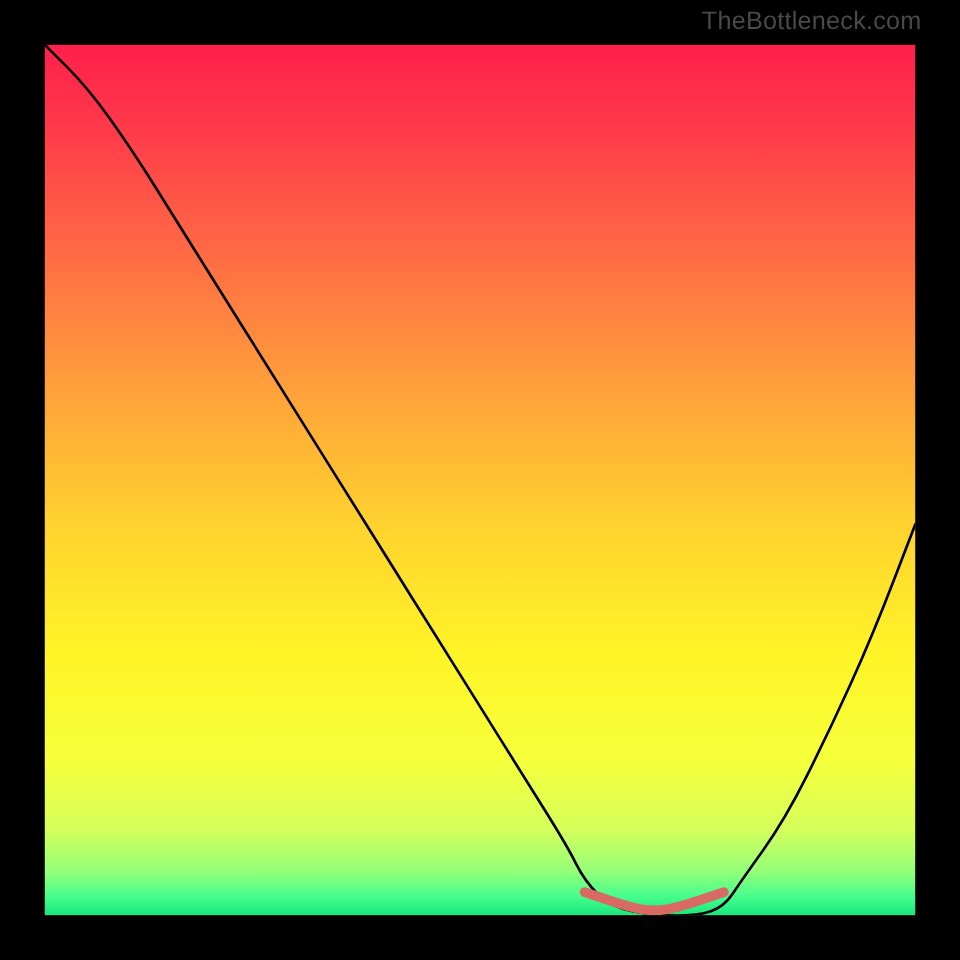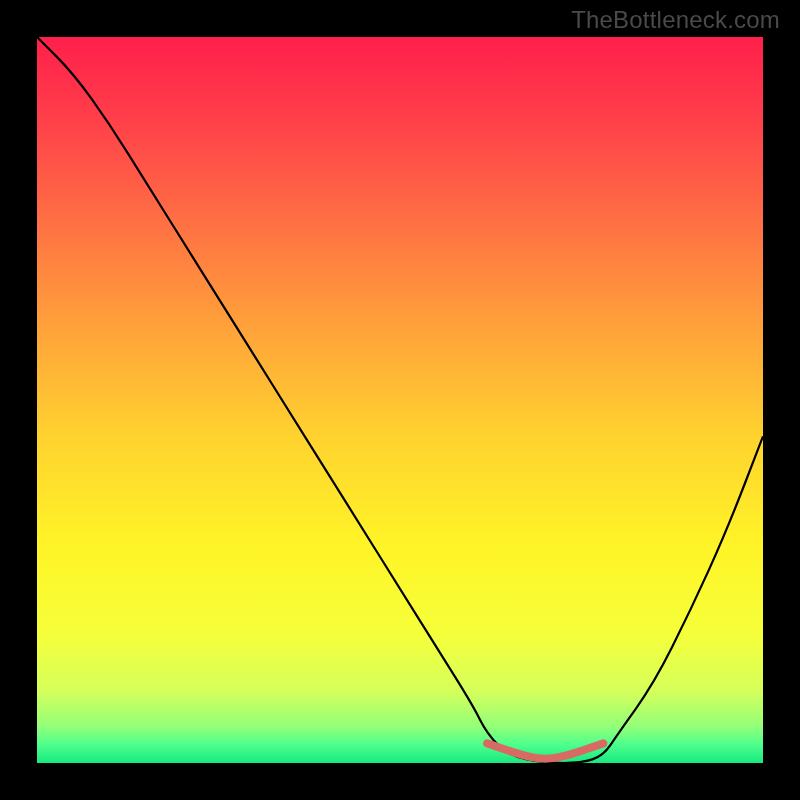--- a/index.html
+++ b/index.html
@@ -33,23 +33,23 @@
   }
   .curve-svg {
     position: absolute;
     left: 0; top: 0;
     width: 100%;
     height: 100%;
   }
   .watermark {
     position: absolute;
     top: 6px;
-    right: 20px;
+    right: 32px;
     color: #4a4a4a;
-    font-size: 24px;
+    font-size: 21px;
     font-weight: 500;
     letter-spacing: 0.2px;
   }
 </style>
 </head>
 <body>
 
 <div class="frame">
 
   <div class="plot-area">

